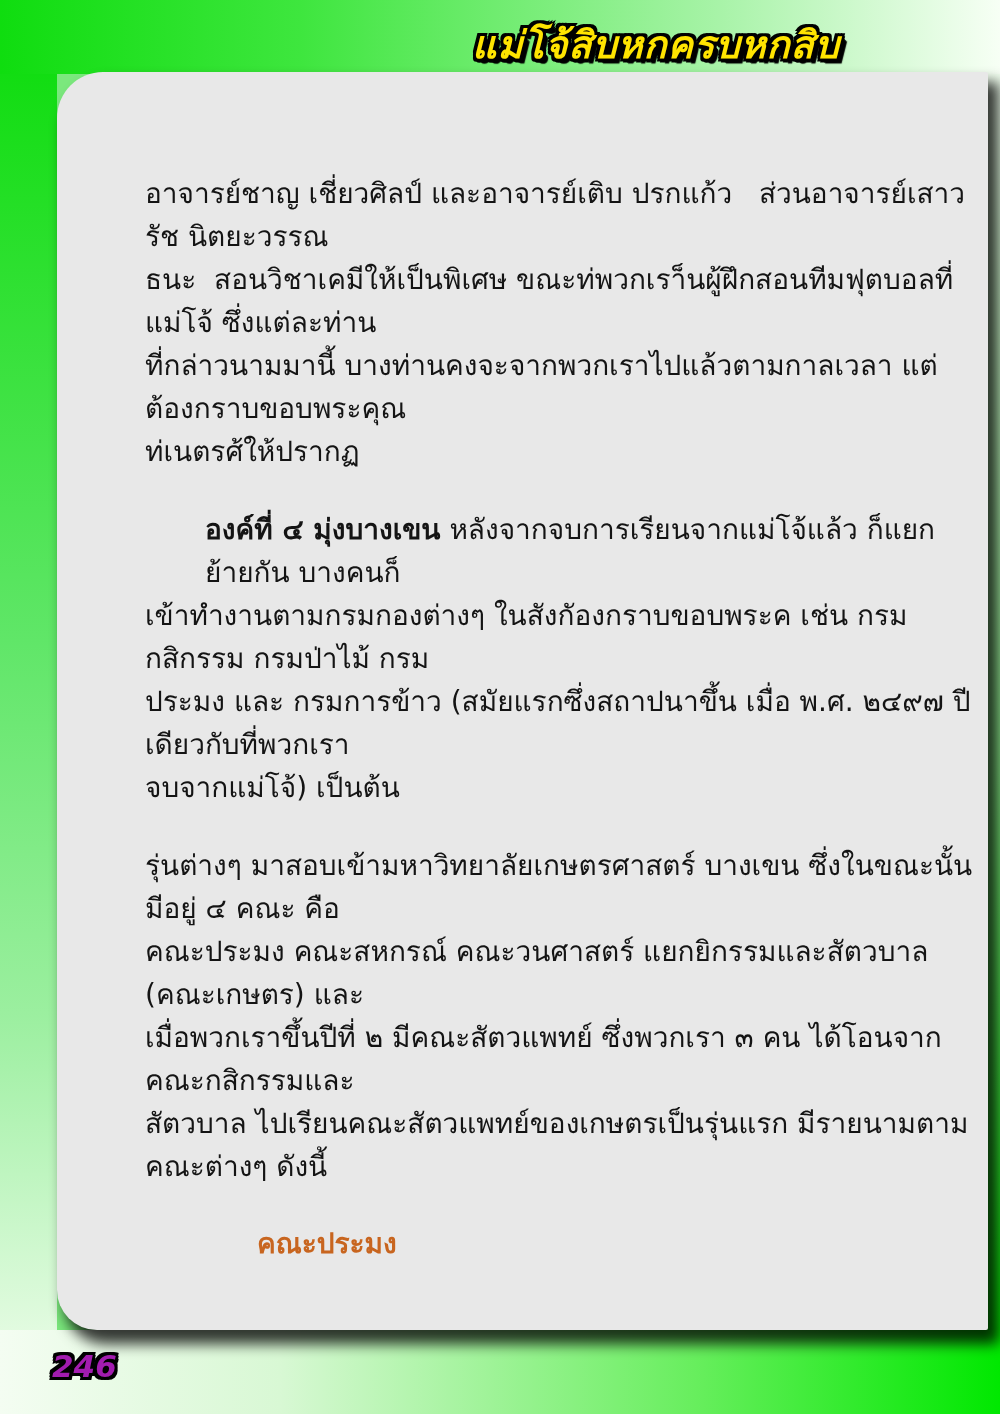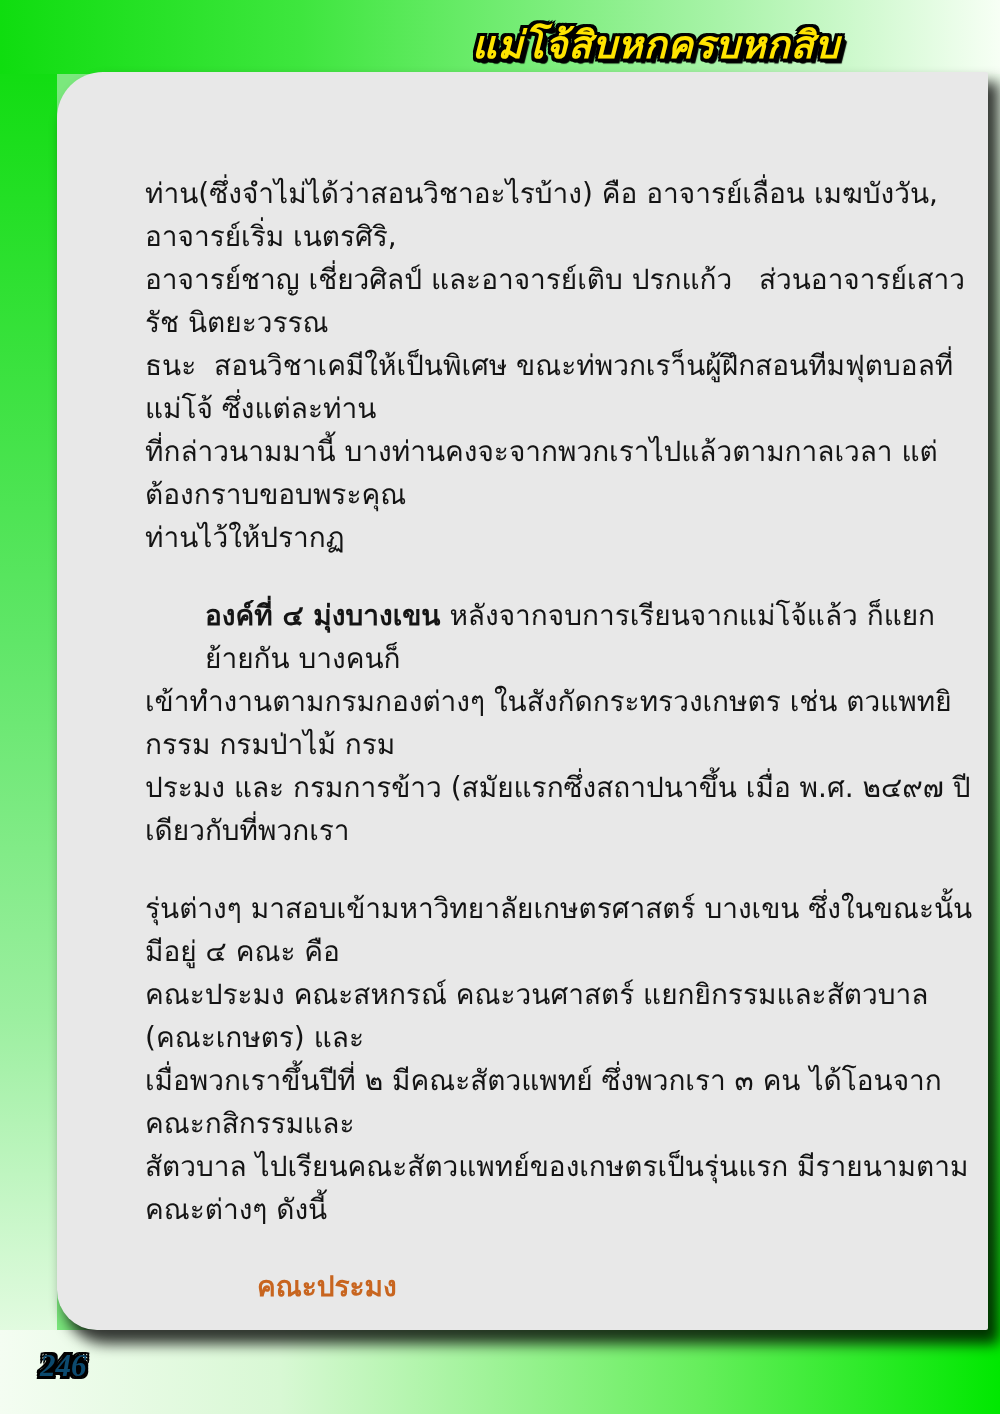--- a/index.html
+++ b/index.html
@@ -47,29 +47,28 @@
     color: #ffe400;
     text-shadow:
       -3px -3px 0 #000, 3px -3px 0 #000, -3px 3px 0 #000, 3px 3px 0 #000,
       -3px 0 0 #000, 3px 0 0 #000, 0 -3px 0 #000, 0 4px 0 #000,
       4px 4px 0 #000, 5px 5px 1px #000;
     white-space: nowrap;
     margin-left: 20px;
   }
   .page-number {
     position: absolute;
-    left: 40px; top: 1348px;
+    left: 52px; top: 1348px;
     font-size: 31px;
     font-weight: bold;
     font-style: italic;
-    color: #0c4a6e;
+    color: #a21caf;
     text-shadow:
       -3px -3px 0 #000, 3px -3px 0 #000, -3px 3px 0 #000, 3px 3px 0 #000,
       -3px 0 0 #000, 3px 0 0 #000, 0 -3px 0 #000, 0 3px 0 #000;
-    font-family: Liberation Serif, serif;
   }
   .content {
     position: absolute;
     left: 88px; top: 100px; width: 830px;
     color: #141414;
     font-size: 28px;
     line-height: 43px;
   }
   .line { white-space: pre-wrap; }
   .indent { padding-left: 60px; }
@@ -91,31 +90,31 @@
   <div class="bg-left"></div>
   <div class="bg-right"></div>
   <div class="bg-bottom"></div>
 
   <div class="page-title">แม่โจ้สิบหกครบหกสิบ</div>
 
   <div class="panel">
     <div class="content">
 
       <div class="para">
-        <div class="line">ท่าน(ซึ่งจำไม่ได้ว่าสอนวิชาอะไรบ้าง) คือ อาจารย์เลื่อน เมฆบังวัน, อาจารย์เริ่ม เนตรศิริ,</div>
         <div class="line">อาจารย์ชาญ เชี่ยวศิลป์ และอาจารย์เติบ ปรกแก้ว   ส่วนอาจารย์เสาวรัช นิตยะวรรณ</div>
         <div class="line">ธนะ  สอนวิชาเคมีให้เป็นพิเศษ ขณะท่พวกเรา็นผู้ฝึกสอนทีมฟุตบอลที่แม่โจ้ ซึ่งแต่ละท่าน</div>
         <div class="line">ที่กล่าวนามมานี้ บางท่านคงจะจากพวกเราไปแล้วตามกาลเวลา แต่ต้องกราบขอบพระคุณ</div>
-        <div class="line">ท่านไว้ให้ปรากฏ</div>
+        <div class="line">ท่เนตรศ้ให้ปรากฏ</div>
       </div>
 
       <div class="para">
         <div class="line indent"><span class="lead-bold">องค์ที่ ๔ มุ่งบางเขน</span><span> หลังจากจบการเรียนจากแม่โจ้แล้ว ก็แยกย้ายกัน บางคนก็</span></div>
-        <div class="line">เข้าทำงานตามกรมกองต่างๆ ในสังกัดกระทรวงเกษตร เช่น ตวแพทยิกรรม กรมป่าไม้ กรม</div>
+        <div class="line">เข้าทำงานตามกรมกองต่างๆ ในสังกัองกราบขอบพระค เช่น กรมกสิกรรม กรมป่าไม้ กรม</div>
         <div class="line">ประมง และ กรมการข้าว (สมัยแรกซึ่งสถาปนาขึ้น เมื่อ พ.ศ. ๒๔๙๗ ปีเดียวกับที่พวกเรา</div>
+        <div class="line">จบจากแม่โจ้) เป็นต้น</div>
       </div>
 
       <div class="para">
         <div class="line">รุ่นต่างๆ มาสอบเข้ามหาวิทยาลัยเกษตรศาสตร์ บางเขน ซึ่งในขณะนั้นมีอยู่ ๔ คณะ คือ</div>
         <div class="line">คณะประมง คณะสหกรณ์ คณะวนศาสตร์ แยกยิกรรมและสัตวบาล (คณะเกษตร) และ</div>
         <div class="line">เมื่อพวกเราขึ้นปีที่ ๒ มีคณะสัตวแพทย์ ซึ่งพวกเรา ๓ คน ได้โอนจากคณะกสิกรรมและ</div>
         <div class="line">สัตวบาล ไปเรียนคณะสัตวแพทย์ของเกษตรเป็นรุ่นแรก มีรายนามตามคณะต่างๆ ดังนี้</div>
       </div>
 
       <div class="roster">

